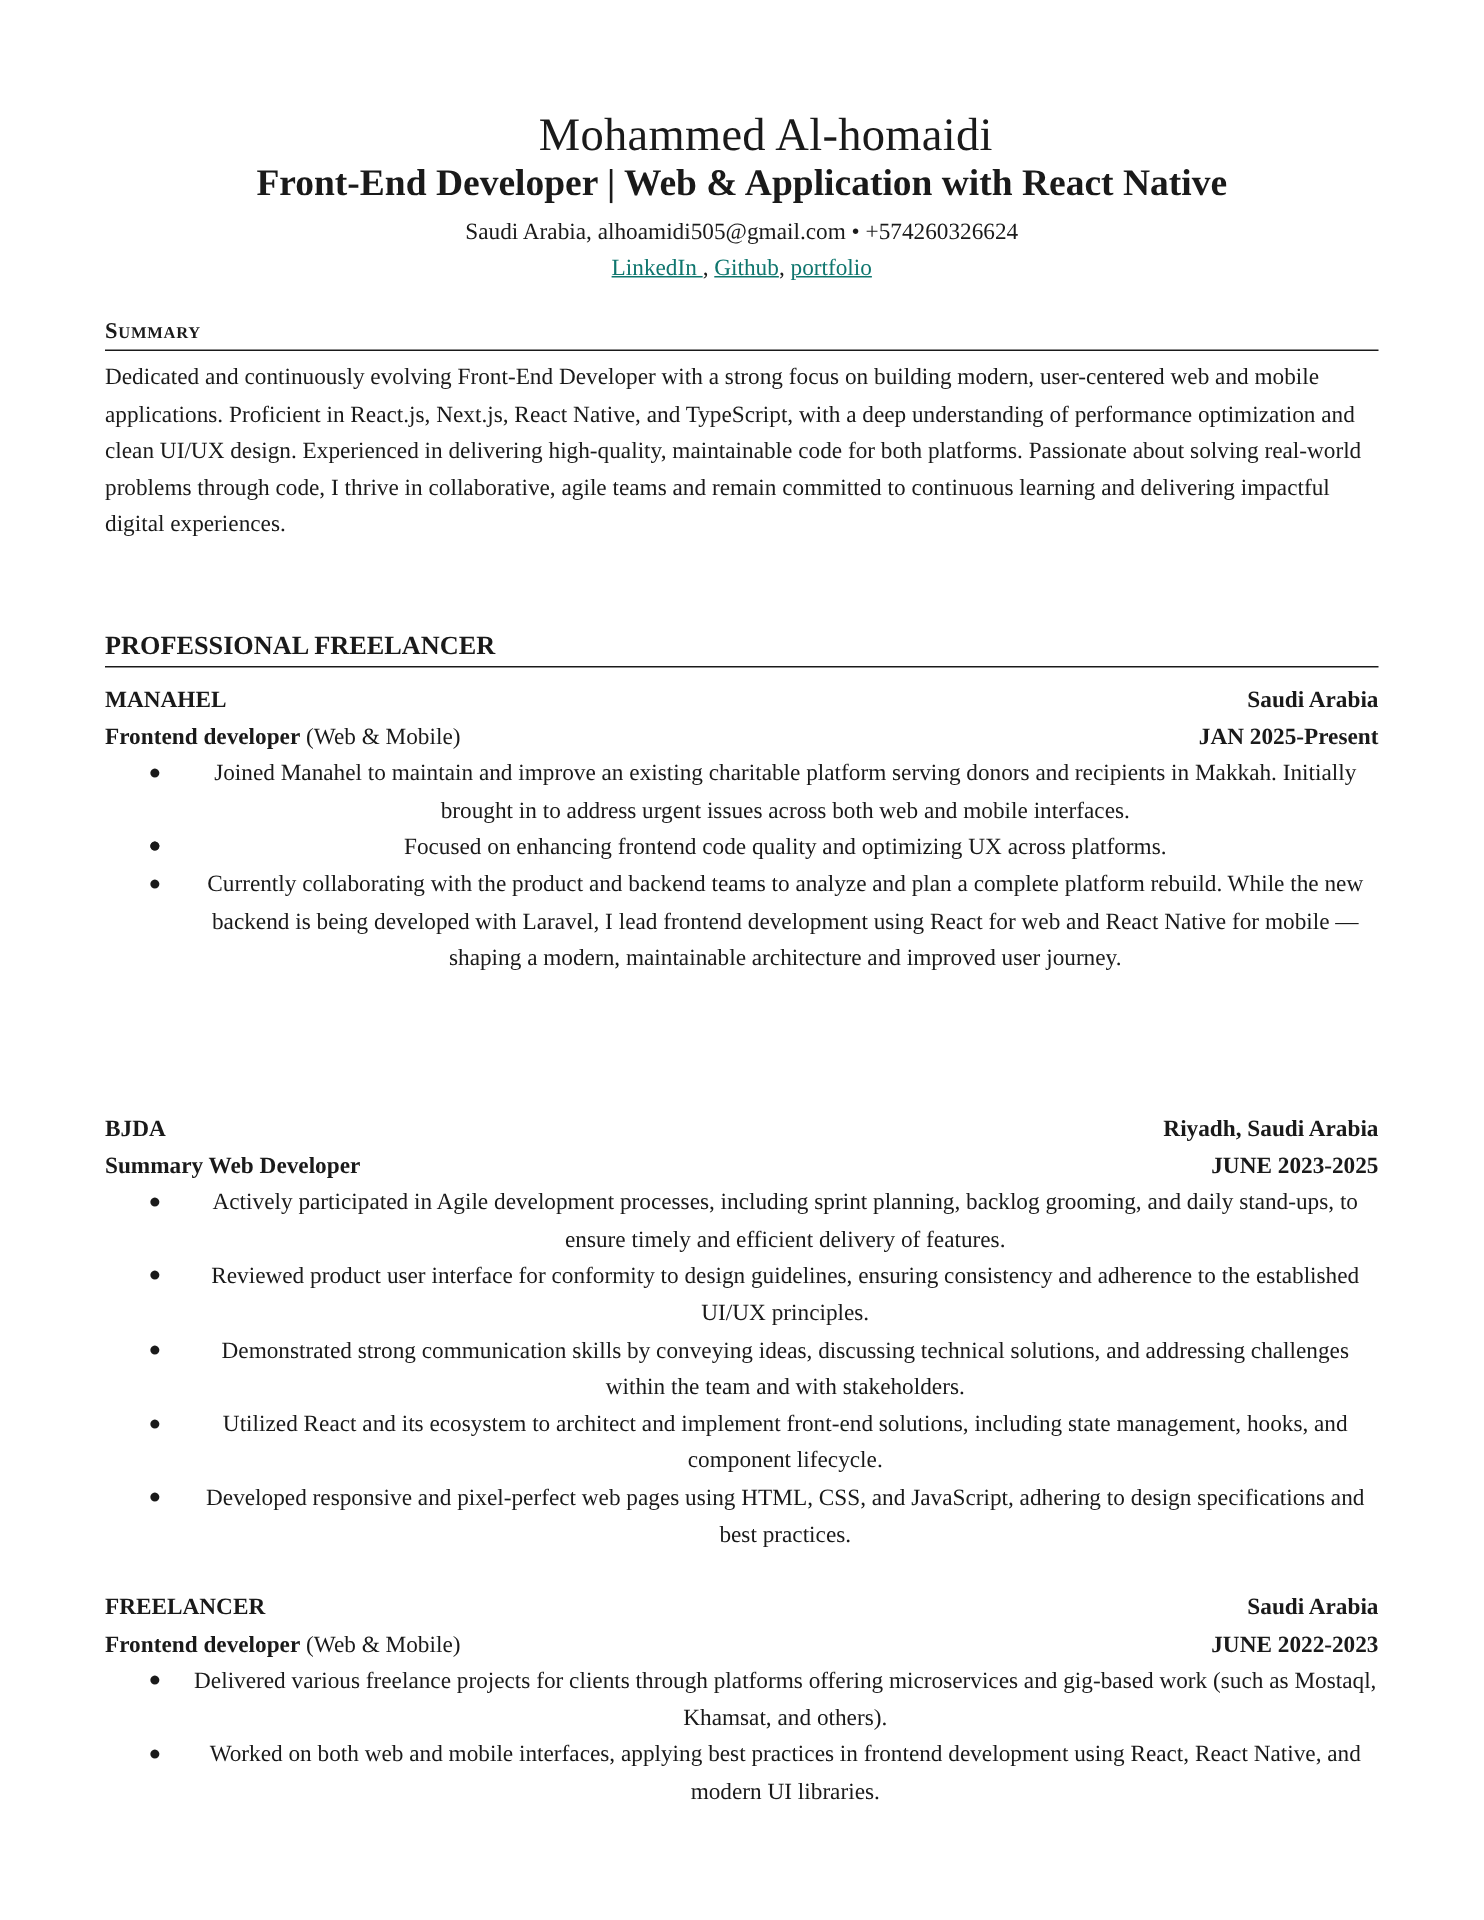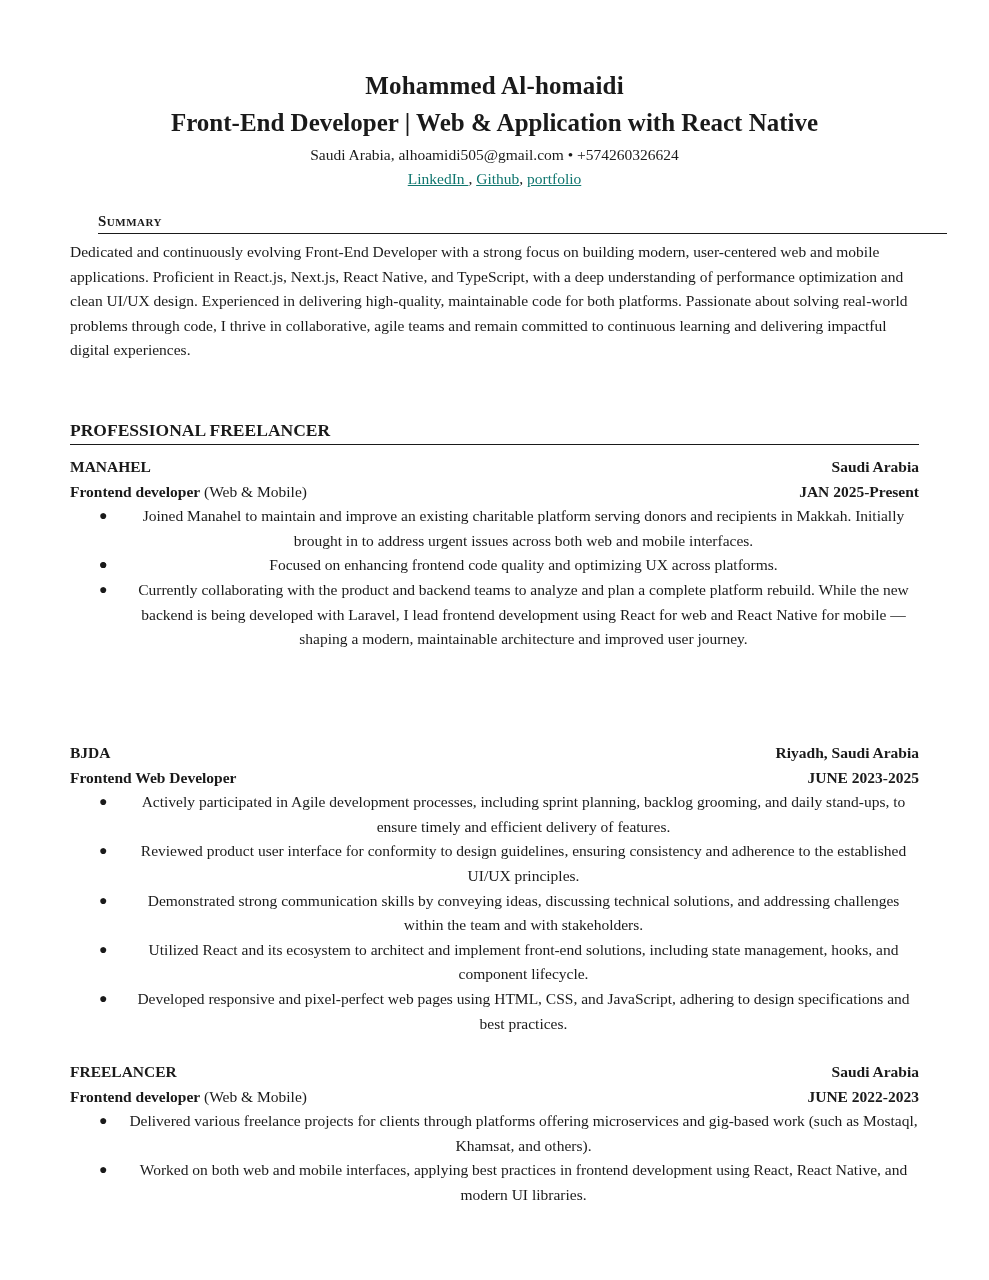--- a/index.html
+++ b/index.html
@@ -5,23 +5,23 @@
   html, body { margin: 0; padding: 0; background: #ffffff; }
   body {
     width: 989px; height: 1280px; overflow: hidden;
     font-family: "DejaVu Serif", "Liberation Serif", serif;
     color: #1a1a1a;
     position: relative;
   }
   .page { position: absolute; left: 70px; top: 0; width: 849px; }
   .header { text-align: center; }
   .name {
-    position: absolute; left: 0; width: 849px; top: 72px;
+    position: absolute; left: 16px; width: 849px; top: 72px;
     font-family: "Liberation Serif", serif;
-    font-weight: bold; font-size: 25px; letter-spacing: 0.2px;
+    font-weight: normal; font-size: 31px; letter-spacing: 0.2px;
   }
   .title {
     position: absolute; left: 0; width: 849px; top: 109px;
     font-family: "Liberation Serif", serif;
     font-weight: bold; font-size: 25px;
   }
   .contact {
     position: absolute; left: 0; width: 849px; top: 146px;
     font-family: "Liberation Serif", serif;
     font-size: 15.5px;
@@ -34,21 +34,21 @@
   .links a { color: #0f766e; text-decoration: underline; }
   .links .sep { color: #1a1a1a; }
 
   .section-head {
     position: absolute; left: 0; width: 849px;
     font-family: "Liberation Serif", serif;
     font-weight: bold;
     border-bottom: 1.5px solid #1a1a1a;
     padding-bottom: 3px;
   }
-  .summary-head { top: 213px; font-size: 15px; font-variant: small-caps; letter-spacing: 0.5px; margin-left: 28px; }
+  .summary-head { top: 213px; font-size: 15px; font-variant: small-caps; letter-spacing: 0.5px; }
   .exp-head { top: 420px; font-size: 17.5px; }
 
   .para {
     position: absolute; left: 0; width: 849px;
     font-family: "Liberation Serif", serif;
     font-size: 15.5px; line-height: 24.6px;
   }
   .summary-text { top: 240px; }
 
   .job { position: absolute; left: 0; width: 849px; font-family: "Liberation Serif", serif; text-align: center; }
@@ -97,21 +97,21 @@
       <li><span class="dot">●</span><span>Currently collaborating with the product and backend teams to analyze and plan a complete platform rebuild. While the new backend is being developed with Laravel, I lead frontend development using React for web and React Native for mobile — shaping a modern, maintainable architecture and improved user journey.</span></li>
     </ul>
   </div>
 
   <div class="job" style="top:741px;">
     <div class="row">
       <span>BJDA</span>
       <span>Riyadh, Saudi Arabia</span>
     </div>
     <div class="row">
-      <span class="role"><span>Frontend Web Developer</span><span class="paren"></span></span>
+      <span class="role"><span>Summary Web Developer</span><span class="paren"></span></span>
       <span>JUNE 2023-2025</span>
     </div>
     <ul class="bullets">
       <li><span class="dot">●</span><span>Actively participated in Agile development processes, including sprint planning, backlog grooming, and daily stand-ups, to ensure timely and efficient delivery of features.</span></li>
       <li><span class="dot">●</span><span>Reviewed product user interface for conformity to design guidelines, ensuring consistency and adherence to the established UI/UX principles.</span></li>
       <li><span class="dot">●</span><span> Demonstrated strong communication skills by conveying ideas, discussing technical solutions, and addressing challenges within the team and with stakeholders.</span></li>
       <li><span class="dot">●</span><span>Utilized React and its ecosystem to architect and implement front-end solutions, including state management, hooks, and component lifecycle.</span></li>
       <li><span class="dot">●</span><span>Developed responsive and pixel-perfect web pages using HTML, CSS, and JavaScript, adhering to design specifications and best practices.</span></li>
     </ul>
   </div>

